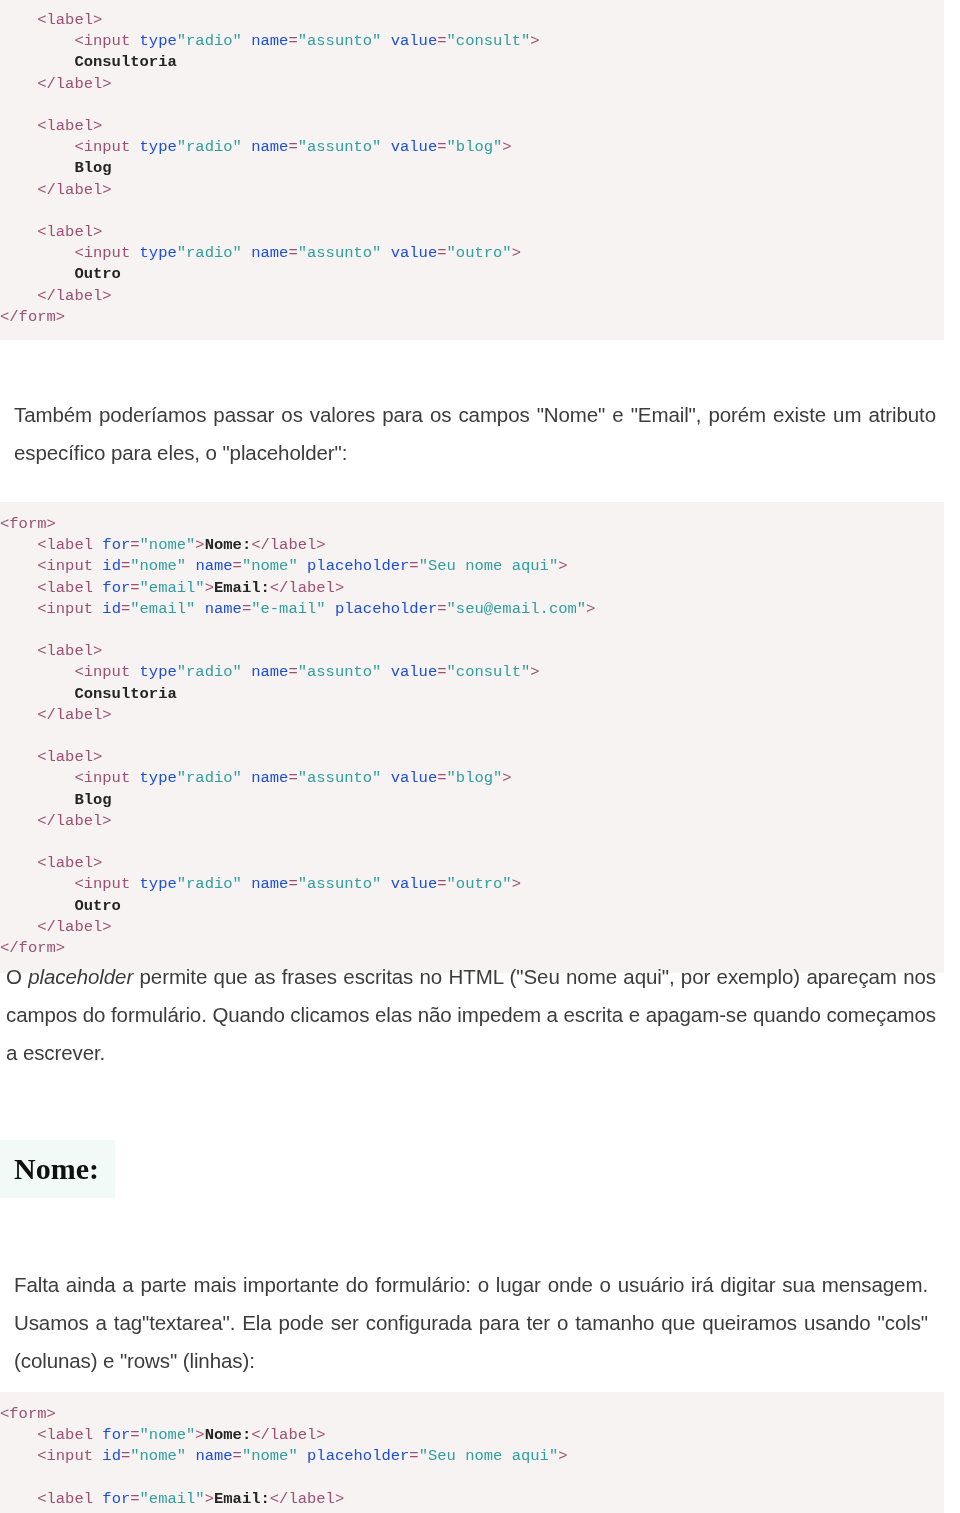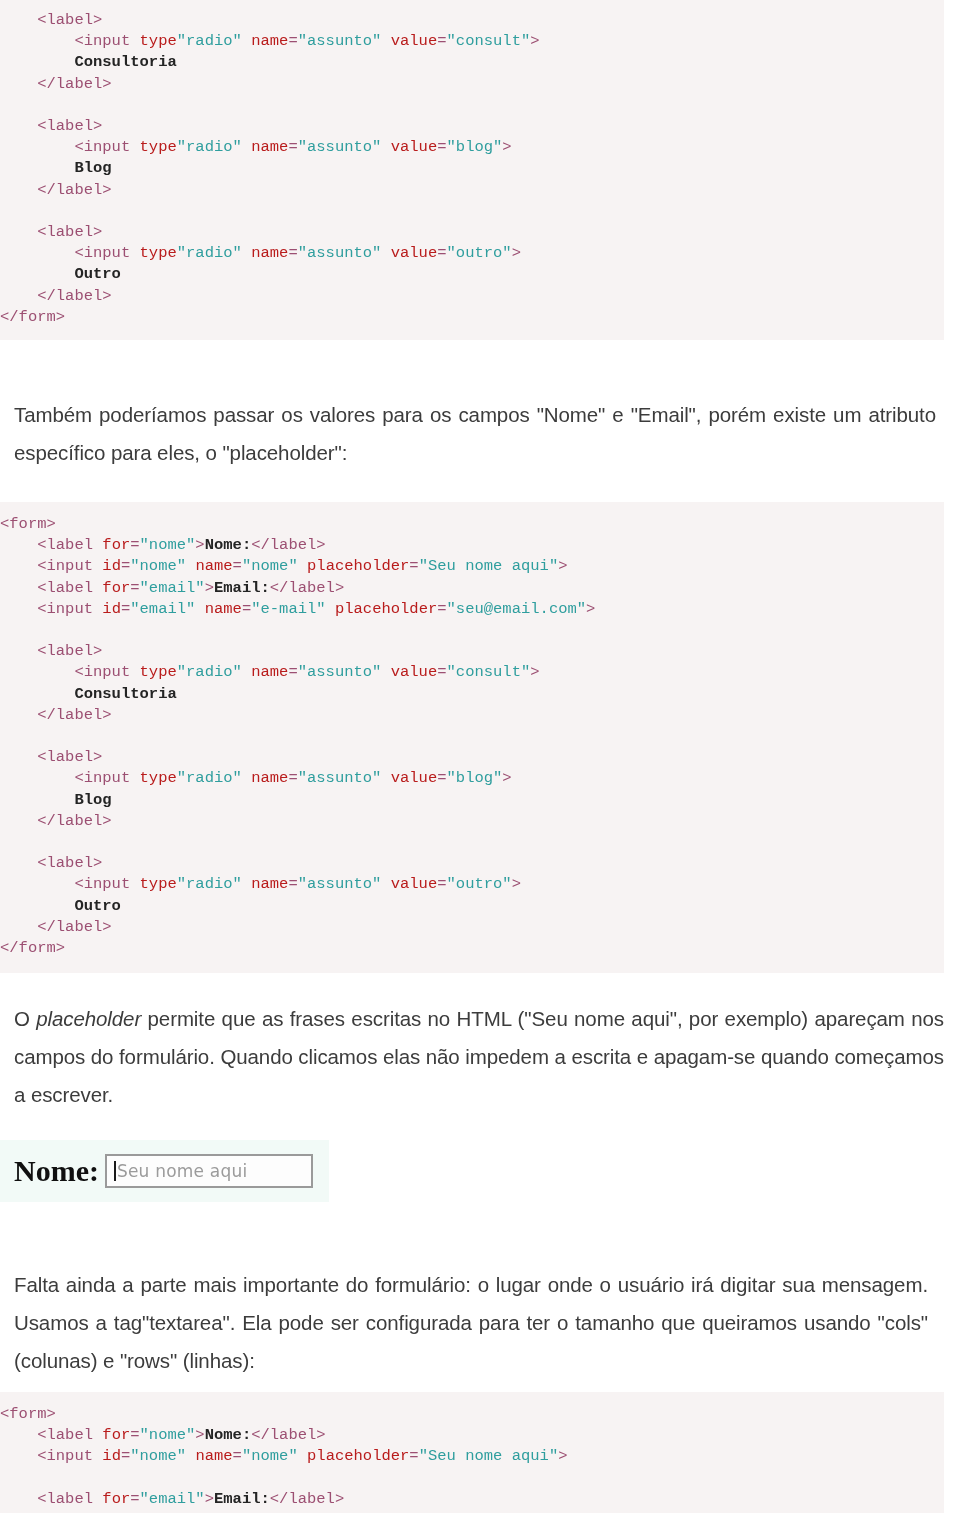--- a/index.html
+++ b/index.html
@@ -25,21 +25,21 @@
     white-space: pre;
     width: 100%;
     box-sizing: border-box;
     padding: 0;
   }
   .code-line {
     white-space: pre;
     min-height: 21.2px;
   }
   .tag   { color: #9c4f72; }
-  .attr  { color: #b91c1c; }
+  .attr  { color: #1d4ed8; }
   .str   { color: #2f9e9e; }
   .txt   { color: #242424; font-weight: bold; }
   .punct { color: #9c4f72; }
 
   
   .para {
     font-size: 20.5px;
     line-height: 38px;
     color: #3c3c3c;
     text-align: justify;
@@ -106,34 +106,30 @@
 </div>
 
 <div class="slot" style="top:396px;">
   <p class="para" id="p1" style="margin:0;padding-left:14px;">Também poderíamos passar os valores para os campos "Nome" e "Email", porém existe um atributo específico para eles, o "placeholder":</p>
 </div>
 
 <div class="slot" style="top:502px;">
   <div class="code-block" id="cb2" style="padding:12px 0 14px 0;"><div class="code-line"><span class="tag">&lt;form&gt;</span></div><div class="code-line"><span class="tag">    &lt;label </span><span class="attr">for</span><span class="punct">=</span><span class="str">"nome"</span><span class="tag">&gt;</span><span class="txt">Nome:</span><span class="tag">&lt;/label&gt;</span></div><div class="code-line"><span class="tag">    &lt;input </span><span class="attr">id</span><span class="punct">=</span><span class="str">"nome" </span><span class="attr">name</span><span class="punct">=</span><span class="str">"nome" </span><span class="attr">placeholder</span><span class="punct">=</span><span class="str">"Seu nome aqui"</span><span class="tag">&gt;</span></div><div class="code-line"><span class="tag">    &lt;label </span><span class="attr">for</span><span class="punct">=</span><span class="str">"email"</span><span class="tag">&gt;</span><span class="txt">Email:</span><span class="tag">&lt;/label&gt;</span></div><div class="code-line"><span class="tag">    &lt;input </span><span class="attr">id</span><span class="punct">=</span><span class="str">"email" </span><span class="attr">name</span><span class="punct">=</span><span class="str">"e-mail" </span><span class="attr">placeholder</span><span class="punct">=</span><span class="str">"seu@email.com"</span><span class="tag">&gt;</span></div><div class="code-line">&nbsp;</div><div class="code-line"><span class="tag">    &lt;label&gt;</span></div><div class="code-line"><span class="tag">        &lt;input </span><span class="attr">type</span><span class="str">"radio" </span><span class="attr">name</span><span class="punct">=</span><span class="str">"assunto" </span><span class="attr">value</span><span class="punct">=</span><span class="str">"consult"</span><span class="tag">&gt;</span></div><div class="code-line"><span class="txt">        Consultoria</span></div><div class="code-line"><span class="tag">    &lt;/label&gt;</span></div><div class="code-line">&nbsp;</div><div class="code-line"><span class="tag">    &lt;label&gt;</span></div><div class="code-line"><span class="tag">        &lt;input </span><span class="attr">type</span><span class="str">"radio" </span><span class="attr">name</span><span class="punct">=</span><span class="str">"assunto" </span><span class="attr">value</span><span class="punct">=</span><span class="str">"blog"</span><span class="tag">&gt;</span></div><div class="code-line"><span class="txt">        Blog</span></div><div class="code-line"><span class="tag">    &lt;/label&gt;</span></div><div class="code-line">&nbsp;</div><div class="code-line"><span class="tag">    &lt;label&gt;</span></div><div class="code-line"><span class="tag">        &lt;input </span><span class="attr">type</span><span class="str">"radio" </span><span class="attr">name</span><span class="punct">=</span><span class="str">"assunto" </span><span class="attr">value</span><span class="punct">=</span><span class="str">"outro"</span><span class="tag">&gt;</span></div><div class="code-line"><span class="txt">        Outro</span></div><div class="code-line"><span class="tag">    &lt;/label&gt;</span></div><div class="code-line"><span class="tag">&lt;/form&gt;</span></div></div>
 </div>
 
-<div class="slot" style="top:1000px;padding-left:8px;">
+<div class="slot" style="top:958px;">
   <p class="para" style="margin:0;">
     <span>O </span><em>placeholder</em><span> permite que as frases escritas no HTML ("Seu nome aqui", por exemplo) apareçam nos campos do formulário. Quando clicamos elas não impedem a escrita e apagam-se quando começamos a escrever.</span>
   </p>
 </div>
 
 <div class="slot" style="top:1140px;">
   <div class="shot">
     <div class="shot-row">
       <span class="shot-label">Nome:</span>
-      <div class="shot-input">
-        <span class="shot-caret"></span>
-        <span class="shot-placeholder">Seu nome aqui</span>
-      </div>
     </div>
   </div>
 </div>
 
 <div class="slot" style="top:1258px;">
   <p class="para" id="p3" style="margin:8px;">Falta ainda a parte mais importante do formulário: o lugar onde o usuário irá digitar sua mensagem. Usamos a tag"textarea". Ela pode ser configurada para ter o tamanho que queiramos usando "cols" (colunas) e "rows" (linhas):</p>
 </div>
 
 <div class="slot" style="top:1392px; height:121px; overflow:hidden;">
   <div class="code-block" id="cb3" style="padding:12px 0 14px 0; min-height:121px;"><div class="code-line"><span class="tag">&lt;form&gt;</span></div><div class="code-line"><span class="tag">    &lt;label </span><span class="attr">for</span><span class="punct">=</span><span class="str">"nome"</span><span class="tag">&gt;</span><span class="txt">Nome:</span><span class="tag">&lt;/label&gt;</span></div><div class="code-line"><span class="tag">    &lt;input </span><span class="attr">id</span><span class="punct">=</span><span class="str">"nome" </span><span class="attr">name</span><span class="punct">=</span><span class="str">"nome" </span><span class="attr">placeholder</span><span class="punct">=</span><span class="str">"Seu nome aqui"</span><span class="tag">&gt;</span></div><div class="code-line">&nbsp;</div><div class="code-line"><span class="tag">    &lt;label </span><span class="attr">for</span><span class="punct">=</span><span class="str">"email"</span><span class="tag">&gt;</span><span class="txt">Email:</span><span class="tag">&lt;/label&gt;</span></div></div>

